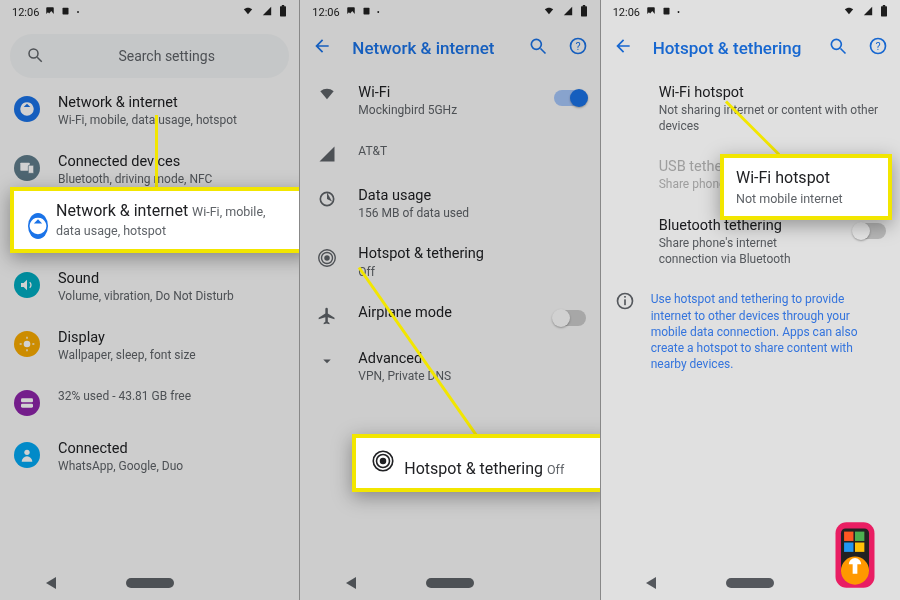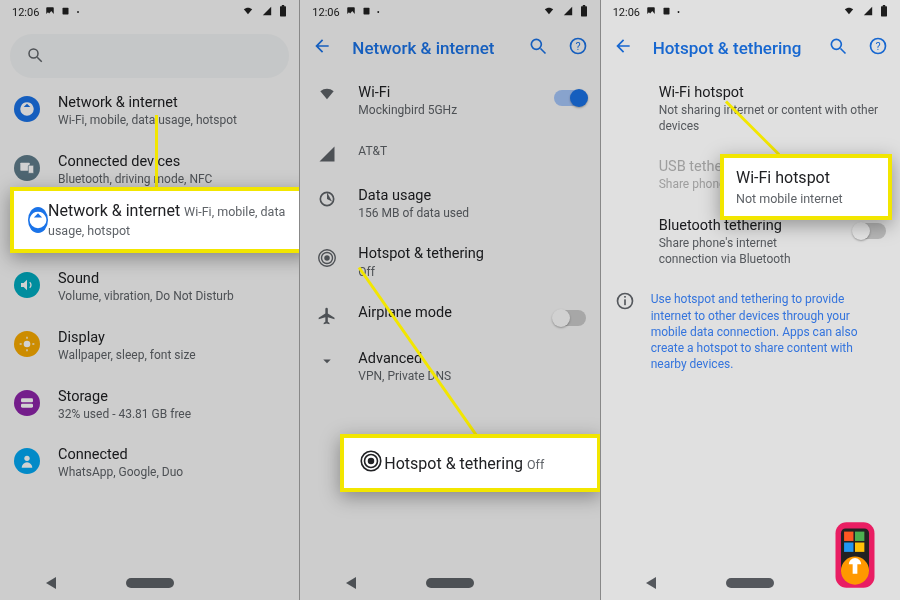--- a/index.html
+++ b/index.html
@@ -23,25 +23,25 @@
 .row .title{font-size:14.5px;color:#202124;line-height:1.25}
 .row .sub{font-size:12px;color:#5f6368;line-height:1.3;margin-top:1px}
 .row.disabled .title,.row.disabled .sub{color:#b0b0b0}
 .toggle{width:32px;height:16px;border-radius:8px;background:#ccc;position:relative;display:inline-block;margin-top:6px}
 .toggle::after{content:"";position:absolute;width:18px;height:18px;border-radius:50%;background:#fff;top:-1px;left:-2px;box-shadow:0 1px 2px rgba(0,0,0,.3)}
 .toggle.on{background:#a7c7fa}
 .toggle.on::after{left:auto;right:-2px;background:#1a73e8}
 .infoRow{display:flex;gap:16px;padding:12px 14px}
 .infoRow .msg{font-size:12px;color:#3b82f6;line-height:1.35}
 
-.callout{position:absolute;background:#fff;border:4px solid #f2e600;box-shadow:0 5px 18px rgba(0,0,0,.35);z-index:10;display:flex;align-items:center;padding:10px 14px;gap:0}
+.callout{position:absolute;background:#fff;border:4px solid #f2e600;box-shadow:0 5px 18px rgba(0,0,0,.35);z-index:10;display:flex;align-items:flex-end;padding:10px 14px;gap:8px}
 .callout .title{font-size:16px;color:#202124}
 .callout .sub{font-size:12.5px;color:#5f6368}
 .callout.card1{left:10px;top:187px;width:265px}
-.callout.card2{left:40px;bottom:108px;width:225px}
+.callout.card2{left:52px;bottom:108px;width:225px}
 .callout.card3{right:8px;top:154px;width:140px;flex-direction:column;align-items:flex-start;gap:4px;padding:10px 12px}
 
 .pointer{position:absolute;background:#f2e600;height:3px;transform-origin:left center;z-index:9}
 
 .navbar{position:absolute;left:0;right:0;bottom:0;height:34px;display:flex;align-items:center;justify-content:center;gap:70px;z-index:2}
 .navback{width:0;height:0;border-top:6px solid transparent;border-bottom:6px solid transparent;border-right:10px solid #5f6368}
 .navhome{width:48px;height:10px;border-radius:5px;background:#5f6368}
 
 .cicon{width:26px;height:26px;border-radius:50%;display:flex;align-items:center;justify-content:center;color:#fff;font-size:14px}
 
@@ -88,20 +88,21 @@
       </div>
     </div>
 
     <div class="searchbox">
       <span class="ico">
         <svg width="18" height="18" viewBox="0 0 24 24">
             <circle cx="10" cy="10" r="6" fill="none" stroke="#5f6368" stroke-width="2"></circle>
             <line x1="15" y1="15" x2="21" y2="21" stroke="#5f6368" stroke-width="2"></line>
           </svg>
       </span>
+      <span style="flex:1;text-align:center">Search settings</span>
     </div>
 
     <div class="list" id="list1">
         <div class="row">
           <span class="icon">
             <span class="cicon" style="background:#1a73e8">
               <svg width="16" height="16" viewBox="0 0 24 24">
                 <path fill="#fff" d="M12 2a10 10 0 0 0-7.1 17 10 10 0 0 0 14.2 0A10 10 0 0 0 12 2zm5 7H7l5-5 5 5z"></path>
               </svg>
             </span>
@@ -175,21 +176,20 @@
         <div class="row">
           <span class="icon">
             <span class="cicon" style="background:#8e24aa">
               <svg width="16" height="16" viewBox="0 0 24 24">
                 <rect x="3" y="5" width="18" height="6" rx="2" fill="#fff"></rect>
                 <rect x="3" y="13" width="18" height="6" rx="2" fill="#fff"></rect>
               </svg>
             </span>
           </span>
           <div class="body">
-            <span class="title">Storage</span>
             <span class="sub">32% used - 43.81 GB free</span>
           </div>
         </div>
         <div class="row">
           <span class="icon">
             <span class="cicon" style="background:#03a9f4">
               <svg width="16" height="16" viewBox="0 0 24 24">
                 <circle cx="12" cy="8" r="4" fill="#fff"></circle>
                 <path fill="#fff" d="M4 22a8 8 0 0 1 16 0H4z"></path>
               </svg>

